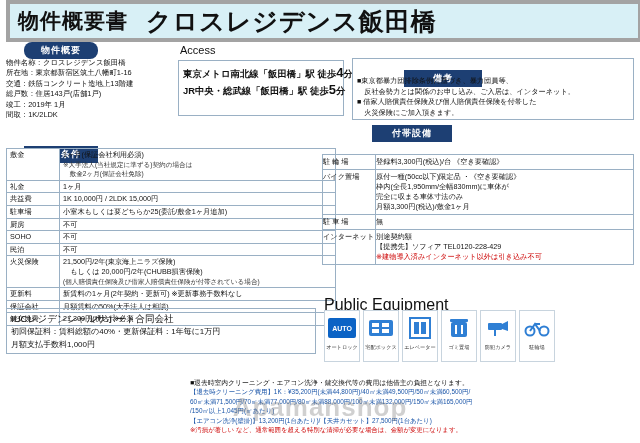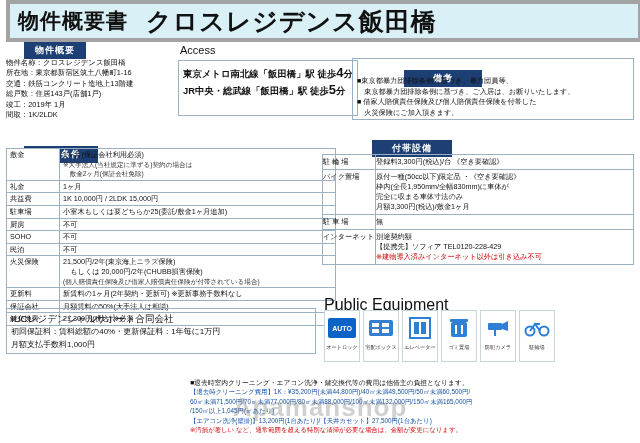--- a/index.html
+++ b/index.html
@@ -58,32 +58,32 @@
     border:1px solid #9ab0c4;font-size:8px;padding:3px 4px;
     box-sizing:border-box;line-height:13px;
   }
   .company .nm{font-size:9.6px;}
 
   
   .access-label{
     position:absolute;left:180px;top:44px;font-size:11px;color:#111;
   }
   .access-box{
-    position:absolute;left:178px;top:60px;width:180px;height:56px;
+    position:absolute;left:178px;top:60px;width:166px;height:56px;
     border:1px solid #9ab0c4;background:#fff;
     box-sizing:border-box;padding:4px 4px;
   }
   .access-box div{font-size:9.4px;line-height:16px;font-weight:bold;white-space:nowrap;}
   .access-box b.big{font-size:13px;}
 
   
-  .pill-gaiyou{position:absolute;left:24px;top:42px;width:62px;}
+  .pill-gaiyou{position:absolute;left:24px;top:42px;width:74px;border-radius:8px;}
   .pill-chintai{position:absolute;left:24px;top:146px;width:74px;}
   .pill-bikou{position:absolute;left:404px;top:42px;width:78px;margin-top:28px;}
-  .pill-fuzoku{position:absolute;left:372px;top:140px;width:80px;}
+  .pill-fuzoku{position:absolute;left:372px;top:125px;width:80px;}
 
   
   .remarks{
     position:absolute;left:352px;top:58px;width:282px;height:62px;
     border:1px solid #9ab0c4;box-sizing:border-box;padding:17px 4px;
     font-size:7.2px;line-height:10.6px;
   }
 
   
   .fuzoku-wrap{position:absolute;left:322px;top:154px;width:312px;}
@@ -161,21 +161,21 @@
       <span>東京メトロ南北線「飯田橋」駅 徒歩</span><b class="big">4</b><span>分</span>
     </div>
     <div>
       <span>JR中央・総武線「飯田橋」駅 徒歩</span><b class="big">5</b><span>分</span>
     </div>
   </div>
 
   <div class="pill pill-bikou">備考</div>
   <div class="remarks">
     <div>■東京都暴力団排除条例に基づき、暴力団員等、</div>
-    <div>　東京都暴力団排除条例に基づき、ご入居は、お断りいたします。</div>
+    <div>　反社会勢力とは関係のお申し込み、ご入居は、インターネット。</div>
     <div>■ 借家人賠償責任保険及び個人賠償責任保険を付帯した</div>
     <div>　火災保険にご加入頂きます。</div>
   </div>
 
   <div class="pill pill-chintai">賃貸条件</div>
   <div class="rent-wrap">
     <table class="rent">
       <tbody>
           <tr>
         <td class="k">敷金</td>

